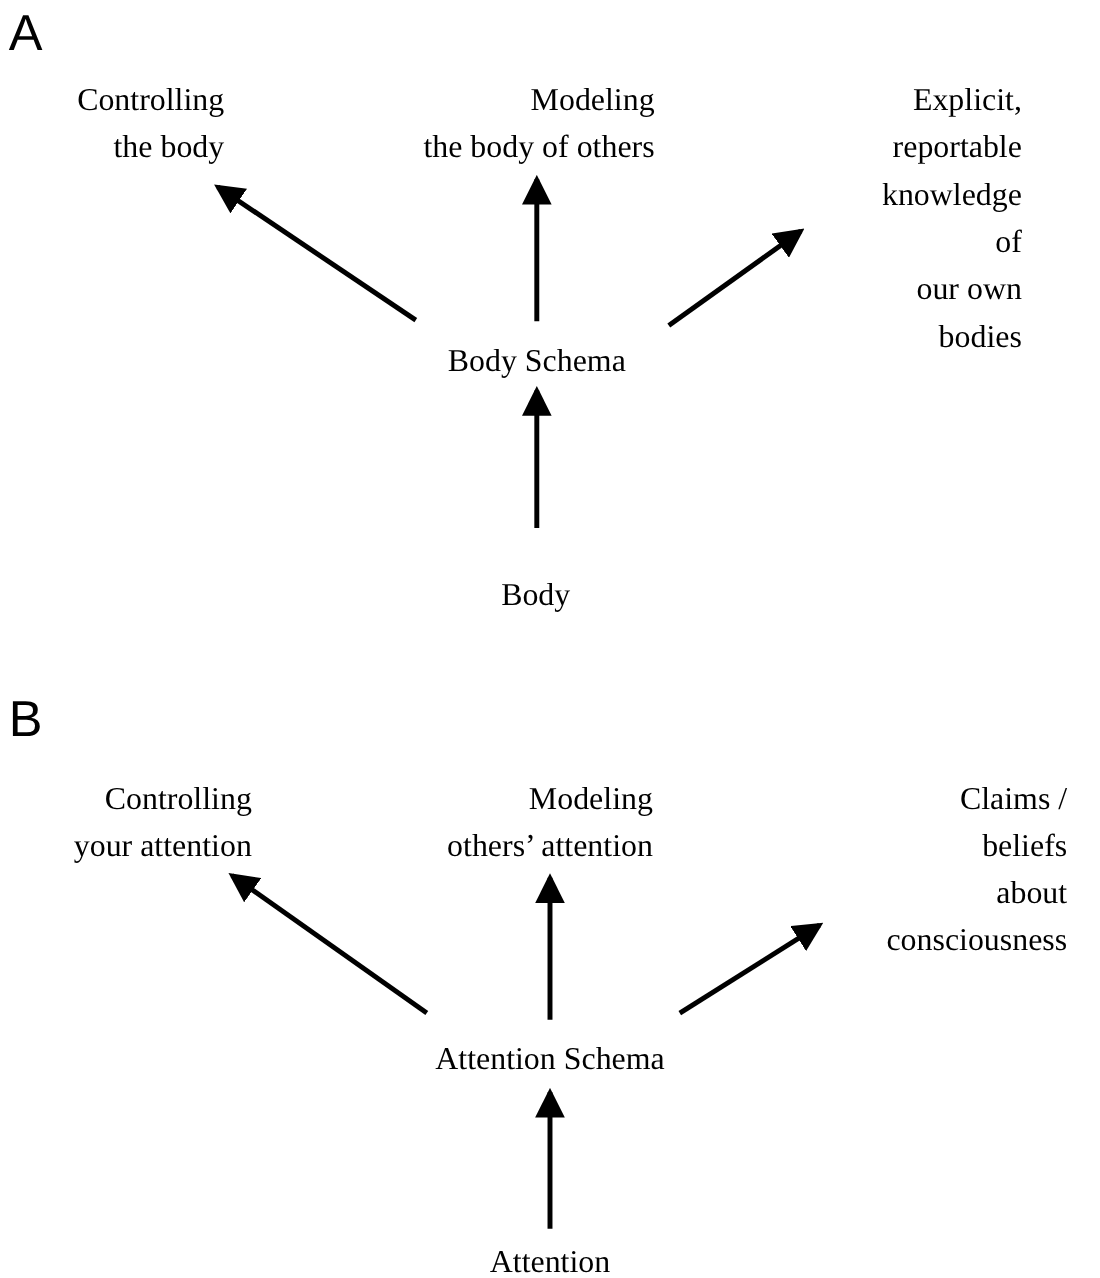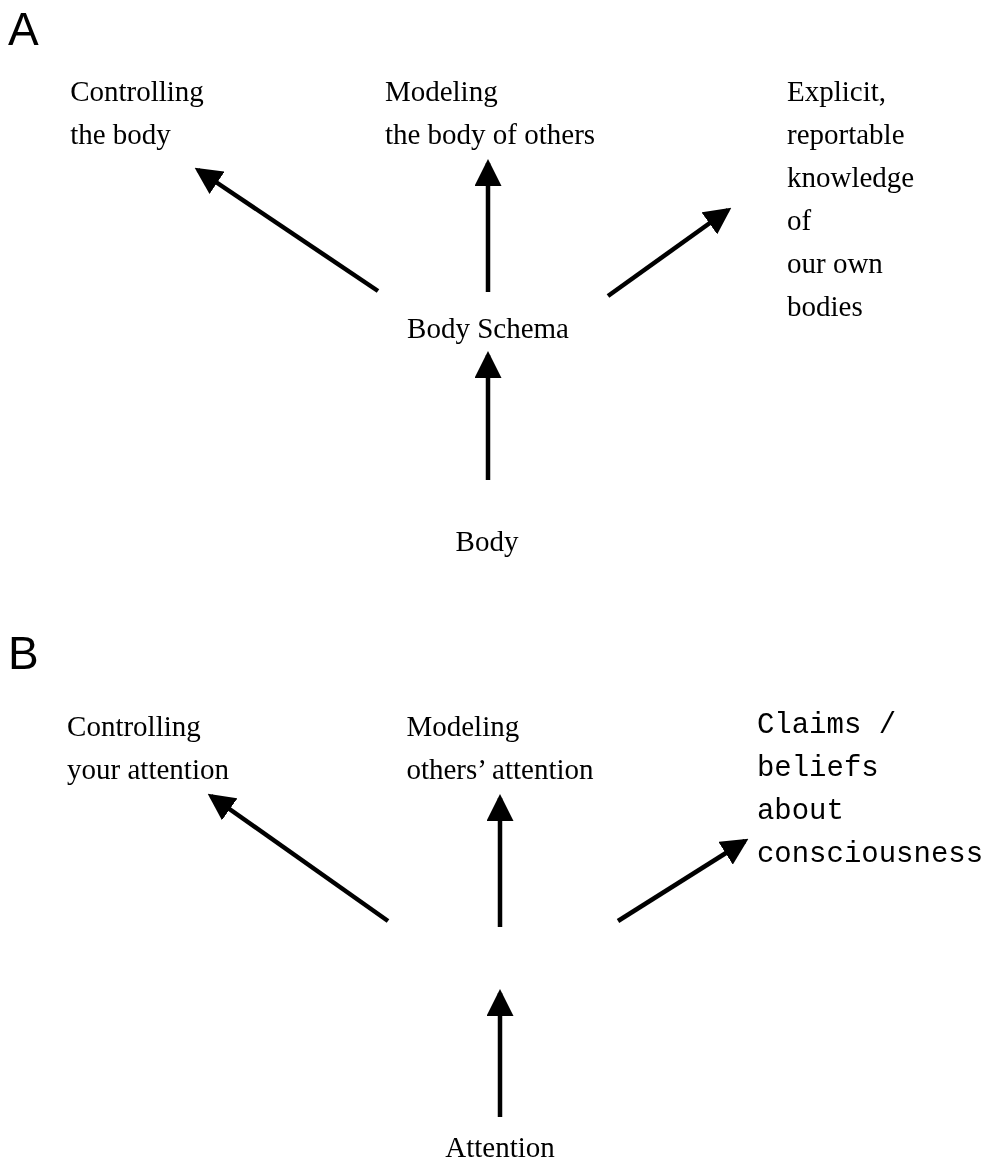--- a/index.html
+++ b/index.html
@@ -10,21 +10,21 @@
   .canvas {
     position: relative;
     width: 1000px;
     height: 1162px;
     background: #ffffff;
     overflow: hidden;
   }
   .node {
     position: absolute;
     transform: translateX(-50%);
-    text-align: left;
+    text-align: right;
     font-family: "Liberation Serif", "DejaVu Serif", serif;
     font-size: 29px;
     line-height: 1.48;
     color: #000000;
     white-space: pre-line;
   }
   .panel-label {
     position: absolute;
     font-family: "Liberation Sans", "DejaVu Sans", sans-serif;
     font-size: 46px;
@@ -81,20 +81,21 @@
   <div class="node" style="left:487px; top:492px;margin-top:28px;">Body</div>
 
   <div class="panel-label" style="left:8px; top:630px;">B</div>
 
   <div class="node" style="left:148px; top:705px;">Controlling
 your attention</div>
 
   <div class="node" style="left:500px; top:705px;">Modeling
 others’ attention</div>
 
-  <div class="node" style="left:870px; top:705px;font-family:Liberation Mono, monospace;">Claims / beliefs
+  <div class="node" style="left:888px; top:705px;">Claims / beliefs
 about
 consciousness</div>
 
+  <div class="node" style="left:500px; top:942px;">Attention Schema</div>
 
   <div class="node" style="left:500px; top:1126px;">Attention</div>
 
 </div>
 
 </body></html>

